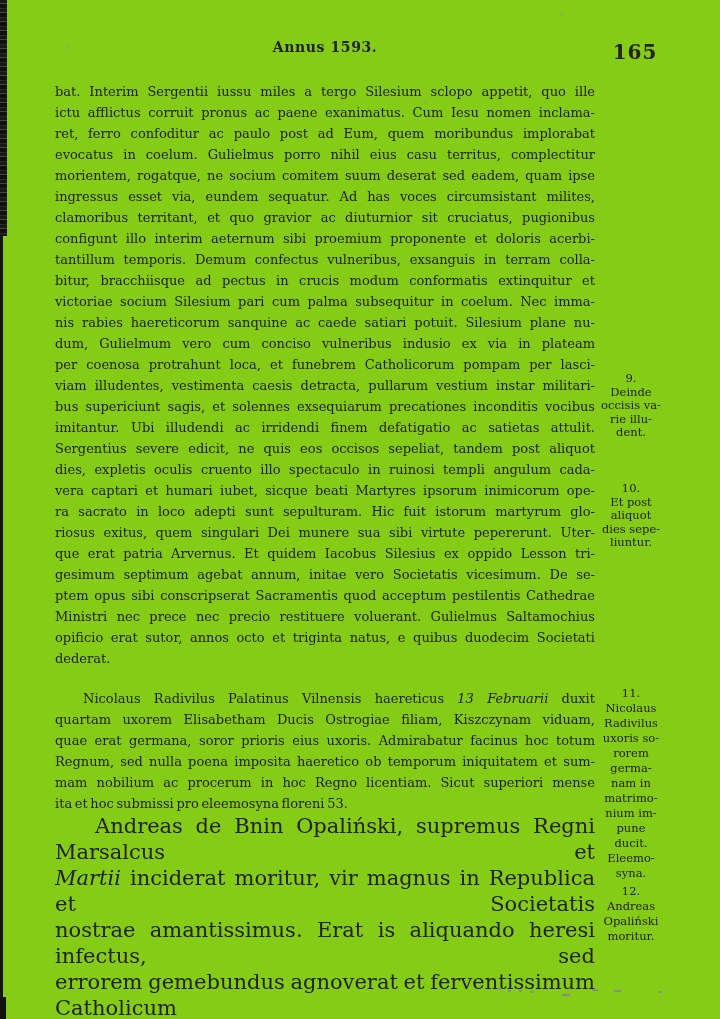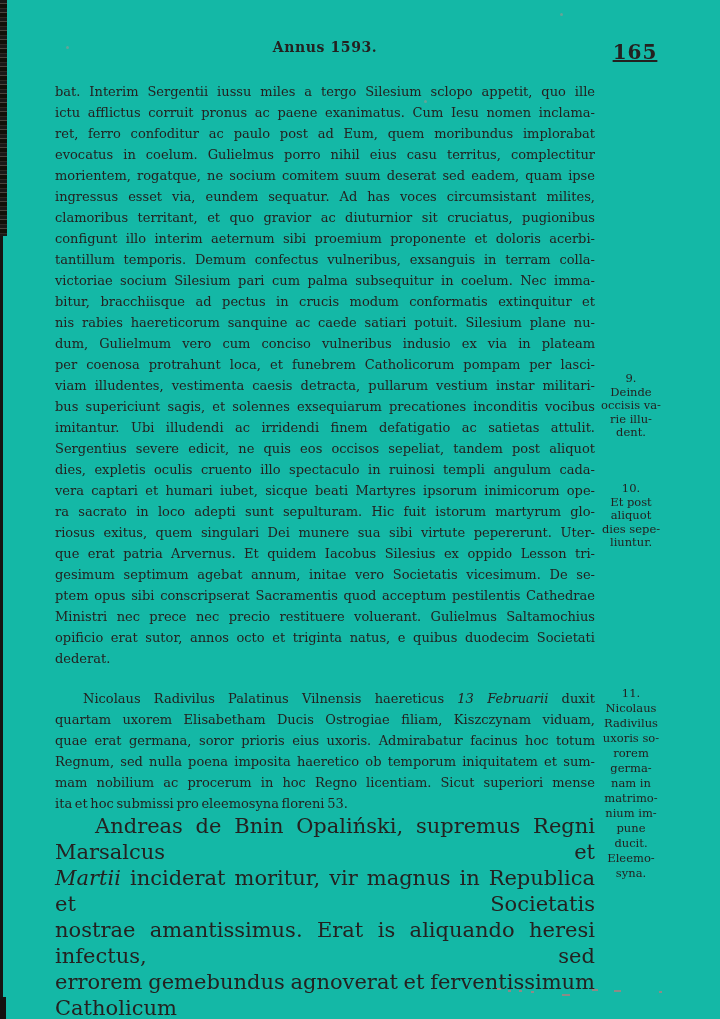--- a/index.html
+++ b/index.html
@@ -1,38 +1,38 @@
 <!DOCTYPE html>
 <html><head>
 <meta charset="utf-8">
 <style>
   html,body{margin:0;padding:0;}
   .page{
     position:relative;
     width:720px;height:1019px;
-    background:#14b8a6;
+    background:#84cc16;
     overflow:hidden;
     font-family:"DejaVu Serif","Liberation Serif",serif;
     color:#242120;
   }
   
   .left-edge{position:absolute;left:0;top:0;width:3px;height:100%;background:#161412;}
   .left-edge-top{
     position:absolute;left:0;top:0;width:7px;height:236px;
     background:repeating-linear-gradient(to bottom,#1a1816 0 3px,#4a453e 3px 4px,#121009 4px 8px,#2e2a25 8px 9px);
   }
   .left-edge-bottom{position:absolute;left:0;bottom:0;width:6px;height:22px;background:#141210;}
 
   .running-title{
     position:absolute;left:55px;top:39px;width:540px;
     text-align:center;font-size:14px;font-weight:bold;letter-spacing:.6px;
   }
   .page-number{
     position:absolute;left:600px;top:40px;width:70px;
-    text-align:center;font-size:20px;font-weight:bold;letter-spacing:1px;text-decoration:underline;
+    text-align:center;font-size:20px;font-weight:bold;letter-spacing:1px;
   }
 
   .para{position:absolute;left:55px;width:540px;}
   .para .tline{
     text-align:justify;text-align-last:justify;
     word-spacing:-1.5px;
   }
   .para1{top:81px;font-size:13px;line-height:21px;}
   .para2{top:688px;font-size:13px;line-height:21px;}
   .para3{top:813px;font-size:21px;line-height:26px;}
@@ -70,22 +70,22 @@
   <div class="para para1 p-end">
       <div class="tline">bat. Interim Sergentii iussu miles a tergo Silesium sclopo appetit, quo ille</div>
       <div class="tline">ictu afflictus corruit pronus ac paene exanimatus. Cum Iesu nomen inclama-</div>
       <div class="tline">ret, ferro confoditur ac paulo post ad Eum, quem moribundus implorabat</div>
       <div class="tline">evocatus in coelum. Gulielmus porro nihil eius casu territus, complectitur</div>
       <div class="tline">morientem, rogatque, ne socium comitem suum deserat sed eadem, quam ipse</div>
       <div class="tline">ingressus esset via, eundem sequatur. Ad has voces circumsistant milites,</div>
       <div class="tline">clamoribus territant, et quo gravior ac diuturnior sit cruciatus, pugionibus</div>
       <div class="tline">configunt illo interim aeternum sibi proemium proponente et doloris acerbi-</div>
       <div class="tline">tantillum temporis. Demum confectus vulneribus, exsanguis in terram colla-</div>
+      <div class="tline">bitur, bracchiisque ad pectus in crucis modum conformatis extinquitur et</div>
       <div class="tline">victoriae socium Silesium pari cum palma subsequitur in coelum. Nec imma-</div>
-      <div class="tline">bitur, bracchiisque ad pectus in crucis modum conformatis extinquitur et</div>
       <div class="tline">nis rabies haereticorum sanquine ac caede satiari potuit. Silesium plane nu-</div>
       <div class="tline">dum, Gulielmum vero cum conciso vulneribus indusio ex via in plateam</div>
       <div class="tline">per coenosa protrahunt loca, et funebrem Catholicorum pompam per lasci-</div>
       <div class="tline">viam illudentes, vestimenta caesis detracta, pullarum vestium instar militari-</div>
       <div class="tline">bus supericiunt sagis, et solennes exsequiarum precationes inconditis vocibus</div>
       <div class="tline">imitantur. Ubi illudendi ac irridendi finem defatigatio ac satietas attulit.</div>
       <div class="tline">Sergentius severe edicit, ne quis eos occisos sepeliat, tandem post aliquot</div>
       <div class="tline">dies, expletis oculis cruento illo spectaculo in ruinosi templi angulum cada-</div>
       <div class="tline">vera captari et humari iubet, sicque beati Martyres ipsorum inimicorum ope-</div>
       <div class="tline">ra sacrato in loco adepti sunt sepulturam. Hic fuit istorum martyrum glo-</div>
@@ -135,20 +135,26 @@
       <div class="tline">rorem</div>
       <div class="tline">germa-</div>
       <div class="tline">nam in</div>
       <div class="tline">matrimo-</div>
       <div class="tline">nium im-</div>
       <div class="tline">pune</div>
       <div class="tline">ducit.</div>
       <div class="tline">Eleemo-</div>
       <div class="tline">syna.</div>
     </div>
+  <div class="mnote mnote12">
+      <div class="mnum">12.</div>
+      <div class="tline">Andreas</div>
+      <div class="tline">Opaliński</div>
+      <div class="tline">moritur.</div>
+    </div>
 
   <div class="dash-row">
     <span class="dash" style="left:497px;top:988px;width:4px;"></span>
     <span class="dash" style="left:508px;top:990px;width:3px;"></span>
     <span class="dash" style="left:519px;top:990px;width:3px;"></span>
     <span class="dash" style="left:531px;top:991px;width:3px;"></span>
     <span class="dash" style="left:562px;top:994px;width:8px;"></span>
     <span class="dash" style="left:592px;top:989px;width:6px;"></span>
     <span class="dash" style="left:614px;top:990px;width:7px;"></span>
     <span class="dash" style="left:659px;top:991px;width:3px;"></span>

